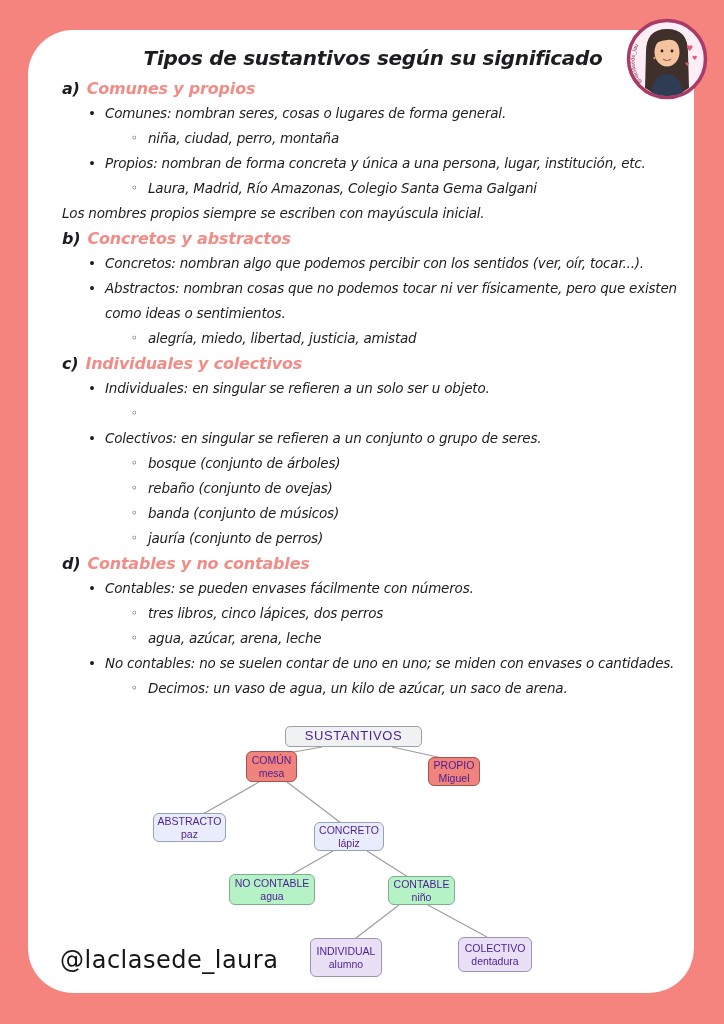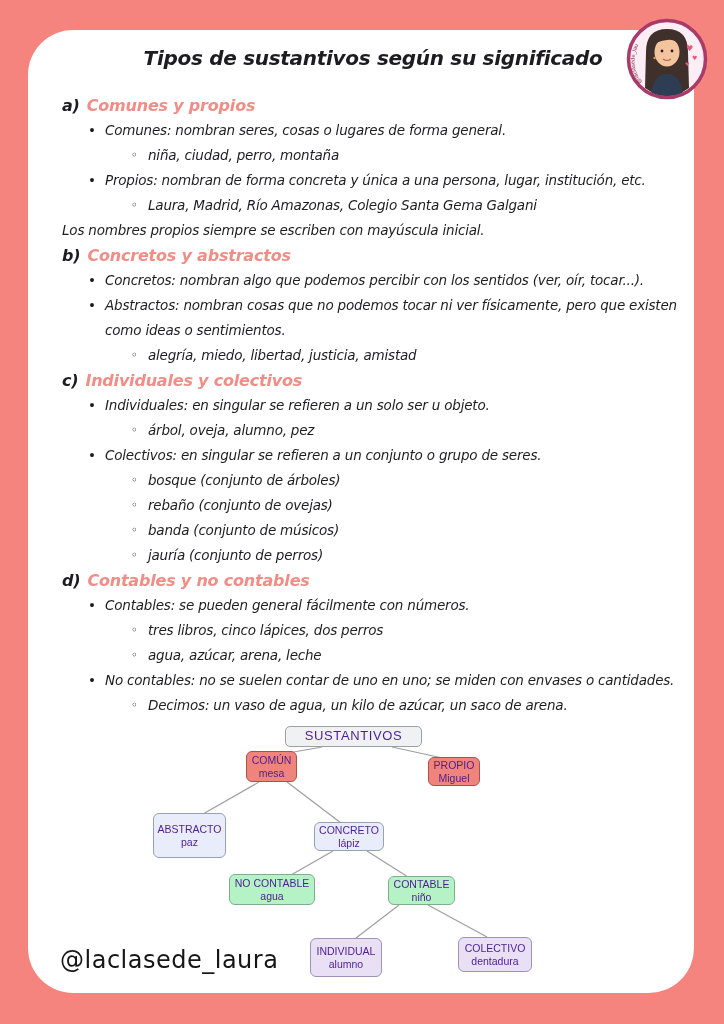--- a/index.html
+++ b/index.html
@@ -23,21 +23,21 @@
     background:var(--card);border-radius:45px;
   }
   
   .content{
     position:absolute;left:62px;top:44px;width:622px;
     font-style:italic;font-size:13.5px;letter-spacing:-0.2px;
   }
   .title{
     height:28px;line-height:28px;text-align:center;
     font-size:20px;font-weight:bold;letter-spacing:-0.3px;
-    margin-bottom:21px;
+    margin-bottom:4px;
   }
   .sec-h{height:25px;line-height:25px;font-size:16px;font-weight:bold;}
   .sec-h .lab{color:var(--ink);margin-right:7px;font-weight:bold;}
   .sec-h .ht{color:var(--accent);}
   .li{position:relative;line-height:25px;min-height:25px;}
   .li .txt{display:block;}
   .li1{padding-left:43px;}
   .li2{padding-left:86px;}
   .b1,.b2{position:absolute;top:0;font-style:normal;}
   .b1{left:26px;}
@@ -115,21 +115,20 @@
 
   <div class="sec-h">
     <span class="lab">c)</span><span class="ht">Individuales y colectivos</span>
   </div>
   <div class="li li1">
       <span class="b1"></span>
       <span class="txt">Individuales: en singular se refieren a un solo ser u objeto.</span>
     </div>
   <div class="li li2">
       <span class="b2"></span>
-      <span class="txt">árbol, oveja, alumno, pez</span>
     </div>
   <div class="li li1">
       <span class="b1"></span>
       <span class="txt">Colectivos: en singular se refieren a un conjunto o grupo de seres.</span>
     </div>
   <div class="li li2">
       <span class="b2"></span>
       <span class="txt">bosque (conjunto de árboles)</span>
     </div>
   <div class="li li2">
@@ -143,21 +142,21 @@
   <div class="li li2">
       <span class="b2"></span>
       <span class="txt">jauría (conjunto de perros)</span>
     </div>
 
   <div class="sec-h">
     <span class="lab">d)</span><span class="ht">Contables y no contables</span>
   </div>
   <div class="li li1">
       <span class="b1"></span>
-      <span class="txt">Contables: se pueden general fácilmente con números.</span>
+      <span class="txt">Contables: se pueden envases fácilmente con números.</span>
     </div>
   <div class="li li2">
       <span class="b2"></span>
       <span class="txt">tres libros, cinco lápices, dos perros</span>
     </div>
   <div class="li li2">
       <span class="b2"></span>
       <span class="txt">agua, azúcar, arena, leche</span>
     </div>
   <div class="li li1">
@@ -187,21 +186,21 @@
   <div class="nl1">SUSTANTIVOS</div>
 </div>
 <div class="node n-red" style="left:246px;top:751px;width:51px;height:31px">
   <div class="nl1">COMÚN</div>
   <div class="nl2">mesa</div>
 </div>
 <div class="node n-red" style="left:428px;top:757px;width:52px;height:29px">
   <div class="nl1">PROPIO</div>
   <div class="nl2">Miguel</div>
 </div>
-<div class="node n-lav" style="left:153px;top:813px;width:73px;height:45px">
+<div class="node n-lav" style="left:153px;top:813px;width:73px;height:29px">
   <div class="nl1">ABSTRACTO</div>
   <div class="nl2">paz</div>
 </div>
 <div class="node n-lav" style="left:314px;top:822px;width:70px;height:29px">
   <div class="nl1">CONCRETO</div>
   <div class="nl2">lápiz</div>
 </div>
 <div class="node n-green" style="left:229px;top:874px;width:86px;height:31px">
   <div class="nl1">NO CONTABLE</div>
   <div class="nl2">agua</div>

